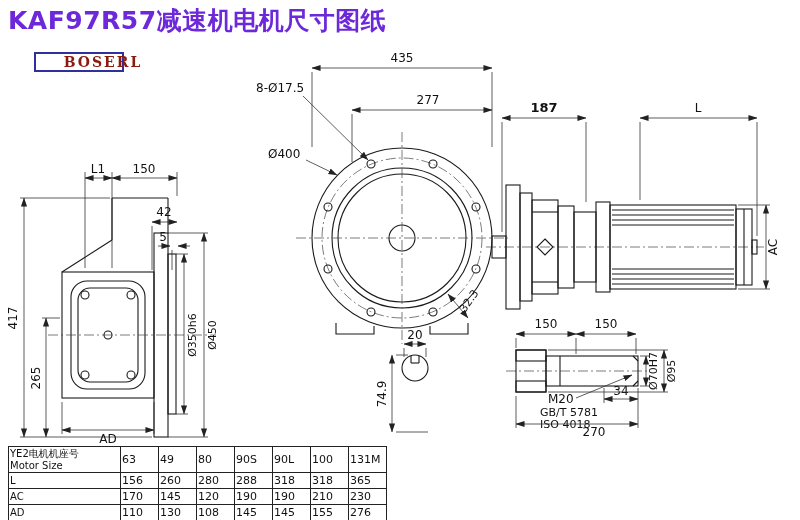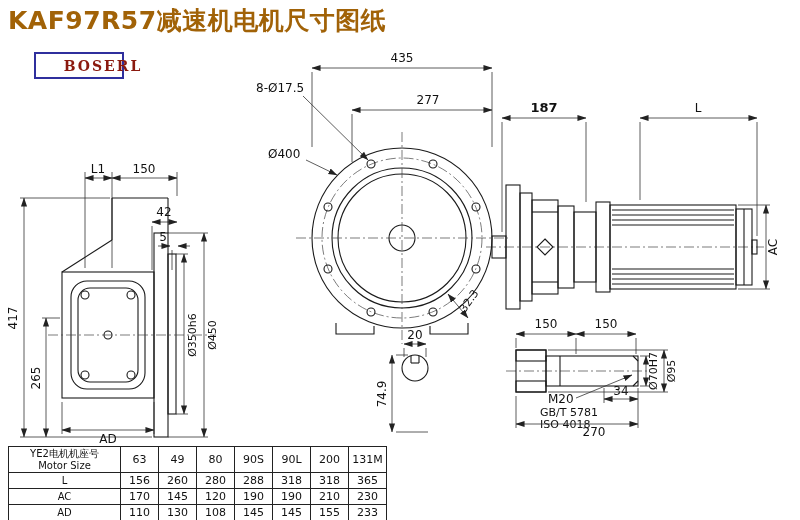--- a/index.html
+++ b/index.html
@@ -1,39 +1,39 @@
 <!DOCTYPE html>
 <html><head>
 <meta charset="utf-8">
 <style>
   * { margin:0; padding:0; box-sizing:border-box; }
   html,body { width:800px; height:520px; background:#fff; overflow:hidden;
               font-family:"DejaVu Sans", sans-serif; }
   .canvas { position:relative; width:800px; height:520px; background:#fff; }
 
   .title { position:absolute; left:8px; top:4px; font-size:25px; font-weight:bold;
-           color:#a16207; letter-spacing:0.5px; }
-  .logo { position:absolute; left:34px; top:52px; width:90px; height:27px;
+           color:#6d28d9; letter-spacing:0.5px; }
+  .logo { position:absolute; left:34px; top:52px; width:90px; height:20px;
           border:2px solid #2f2f9d; display:flex; align-items:center; justify-content:center;
           background:#fff;padding-left:48px; }
   .logo span { font-family:"DejaVu Serif", serif; font-weight:bold; font-size:14px;
                color:#8b1a0f; letter-spacing:2px; }
 
   svg.draw { position:absolute; left:0; top:0; }
   .ln { stroke:#1a1a1a; stroke-width:1.1; fill:none; }
   .dm { stroke:#333; stroke-width:0.8; fill:none; }
   .cl { stroke:#444; stroke-width:0.7; fill:none; stroke-dasharray:10 3 2 3; }
   .tx { font-family:"DejaVu Sans", sans-serif; font-size:12px; fill:#111; }
   .mid { text-anchor:middle; }
   .sm { font-size:11px; }
   .bb { font-weight:bold; font-size:13px; }
 
   table.spec { position:absolute; left:8px; top:446px; border-collapse:collapse;
                table-layout:fixed; background:#fff; }
-  table.spec td { border:1px solid #222; text-align:center; font-size:11px; color:#111;
+  table.spec td { border:1px solid #222; font-size:11px; color:#111;
                   height:16px; padding:0 1px; width:38px; }
   table.spec td.hc { width:112px; font-size:10px; line-height:1.2; }
   table.spec tr.hdr td { height:26px; }
 </style>
 </head>
 <body>
 
 <div class="canvas">
 
   <div class="title">KAF97R57减速机电机尺寸图纸</div>
@@ -256,21 +256,21 @@
         <tr class="hdr">
       <td class="hc">
         <div>YE2电机机座号</div>
         <div>Motor Size</div>
       </td>
       <td>63</td>
       <td>49</td>
       <td>80</td>
       <td>90S</td>
       <td>90L</td>
-      <td>200</td>
+      <td>100</td>
       <td>131M</td>
     </tr>
     <tr>
       <td class="hc">L</td>
       <td>156</td>
       <td>260</td>
       <td>280</td>
       <td>288</td>
       <td>318</td>
       <td>318</td>
@@ -287,18 +287,18 @@
       <td>230</td>
     </tr>
     <tr>
       <td class="hc">AD</td>
       <td>110</td>
       <td>130</td>
       <td>108</td>
       <td>145</td>
       <td>145</td>
       <td>155</td>
-      <td>233</td>
+      <td>276</td>
     </tr>
   </tbody>
     </table>
 
 </div>
 
 </body></html>

